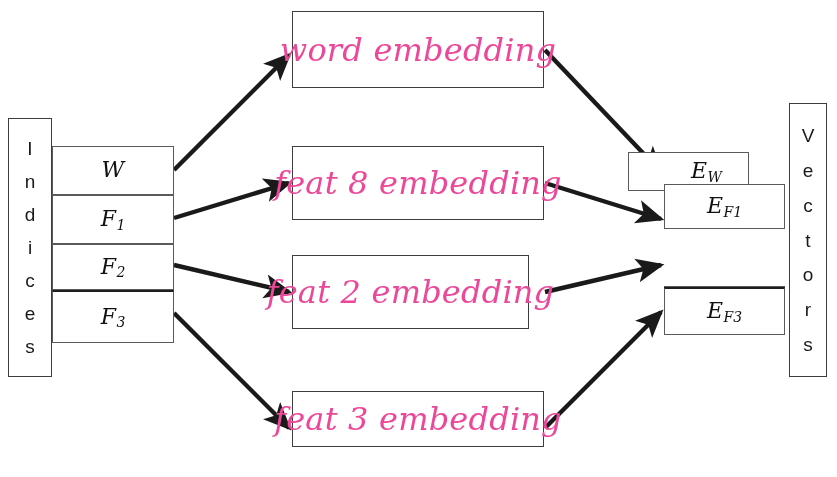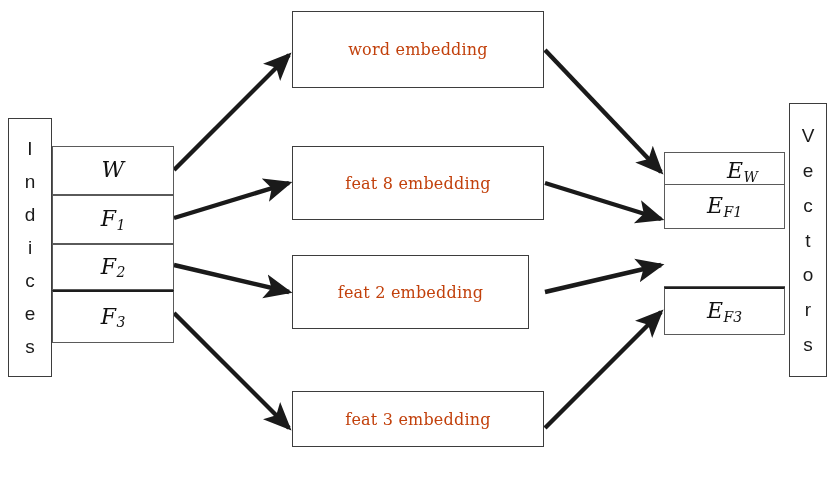--- a/index.html
+++ b/index.html
@@ -81,22 +81,23 @@
     white-space: nowrap;
   }
   .math .sub {
     font-size: 14px;
     vertical-align: -0.28em;
     font-style: italic;
     padding-left: 0.5px;
   }
   .emb-label {
     font-family: "DejaVu Serif", "Liberation Serif", serif;
-    font-size: 16px;
-    color: #c2410c;
+    font-style: italic;
+    font-size: 32px;
+    color: #ec4899;
     white-space: nowrap;
     letter-spacing: 0.2px;
   }
 
   
   #arrows {
     position: absolute;
     left: 0;
     top: 0;
     width: 837px;
@@ -166,21 +167,21 @@
   <div class="box" style="left:292px; top:146px; width:252px; height:74px;">
     <span class="emb-label">feat 8 embedding</span>
   </div>
   <div class="box" style="left:292px; top:255px; width:237px; height:74px;">
     <span class="emb-label">feat 2 embedding</span>
   </div>
   <div class="box" style="left:292px; top:391px; width:252px; height:56px;">
     <span class="emb-label">feat 3 embedding</span>
   </div>
 
-  <div class="vec-cell" style="left:664px; top:152px; width:121px; height:39px;padding-left:36px;">
+  <div class="vec-cell" style="left:628px; top:152px; width:121px; height:39px;padding-left:36px;">
     <span class="math">
       <span>E</span><span class="sub">W</span>
     </span>
   </div>
   <div class="vec-cell" style="left:664px; top:184px; width:121px; height:45px;">
     <span class="math">
       <span>E</span><span class="sub">F1</span>
     </span>
   </div>
   <div class="vec-cell" style="left:664px; top:242px; width:121px; height:45px;margin-top:44px;">

